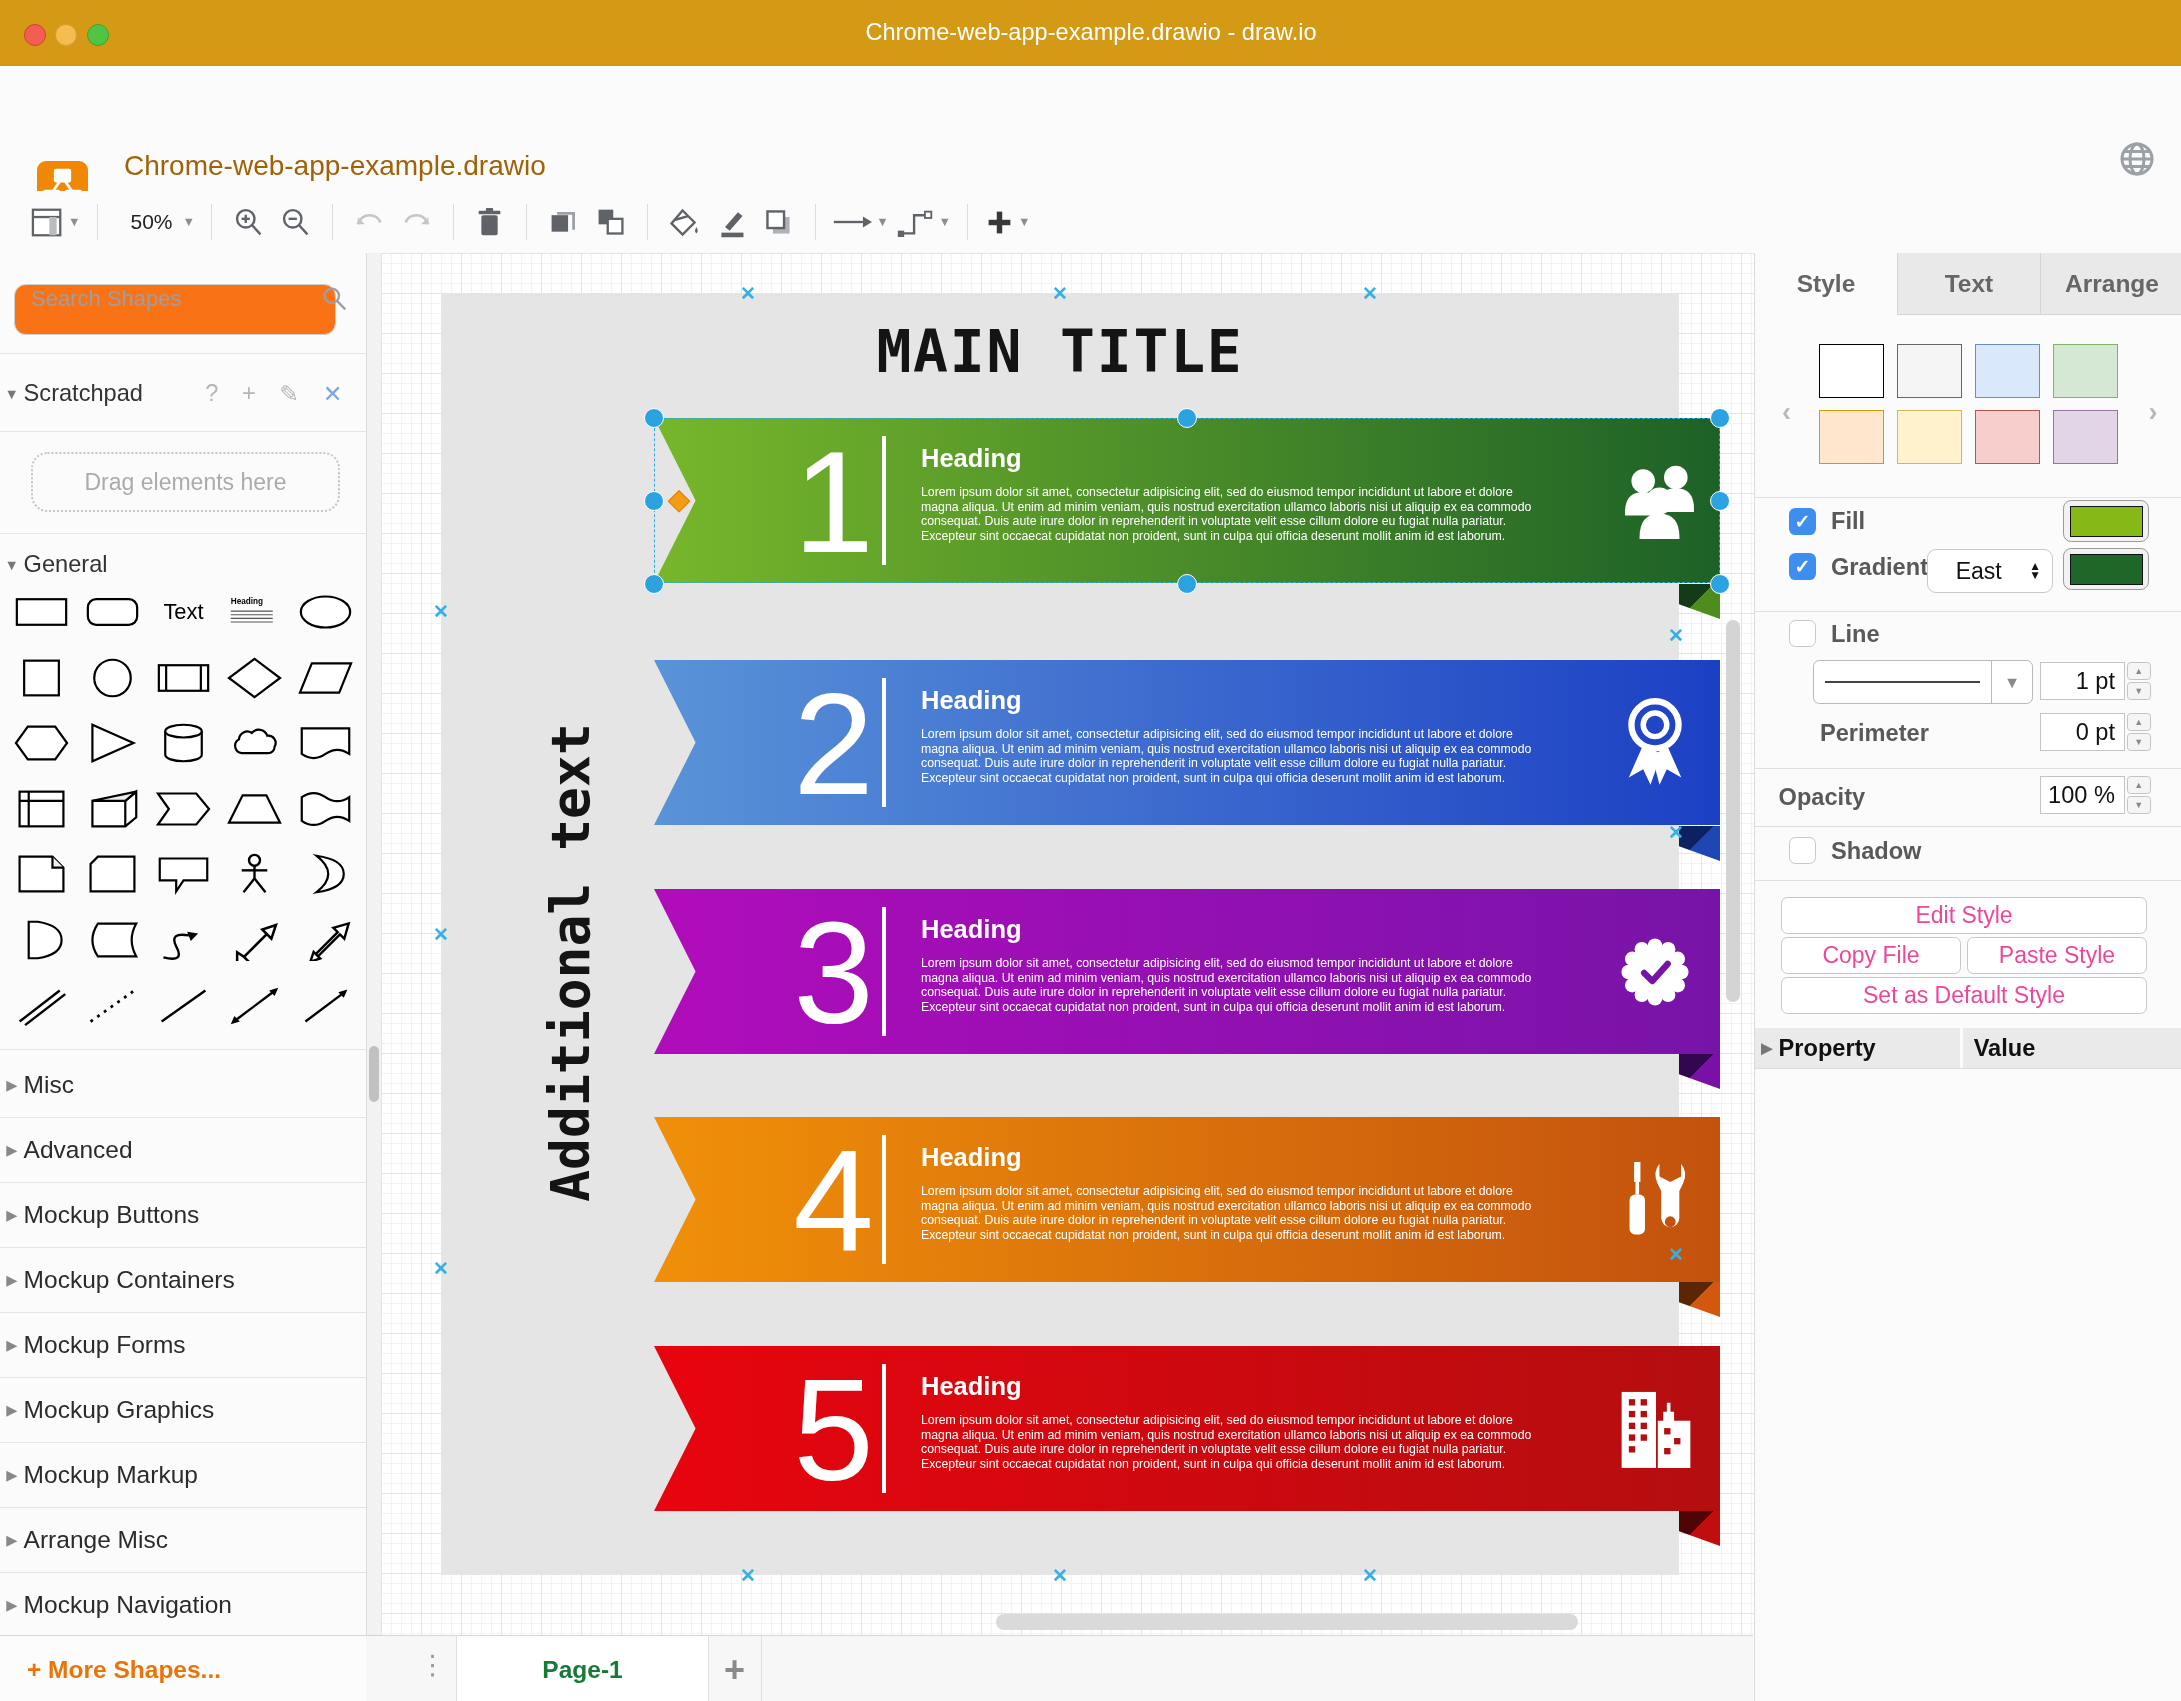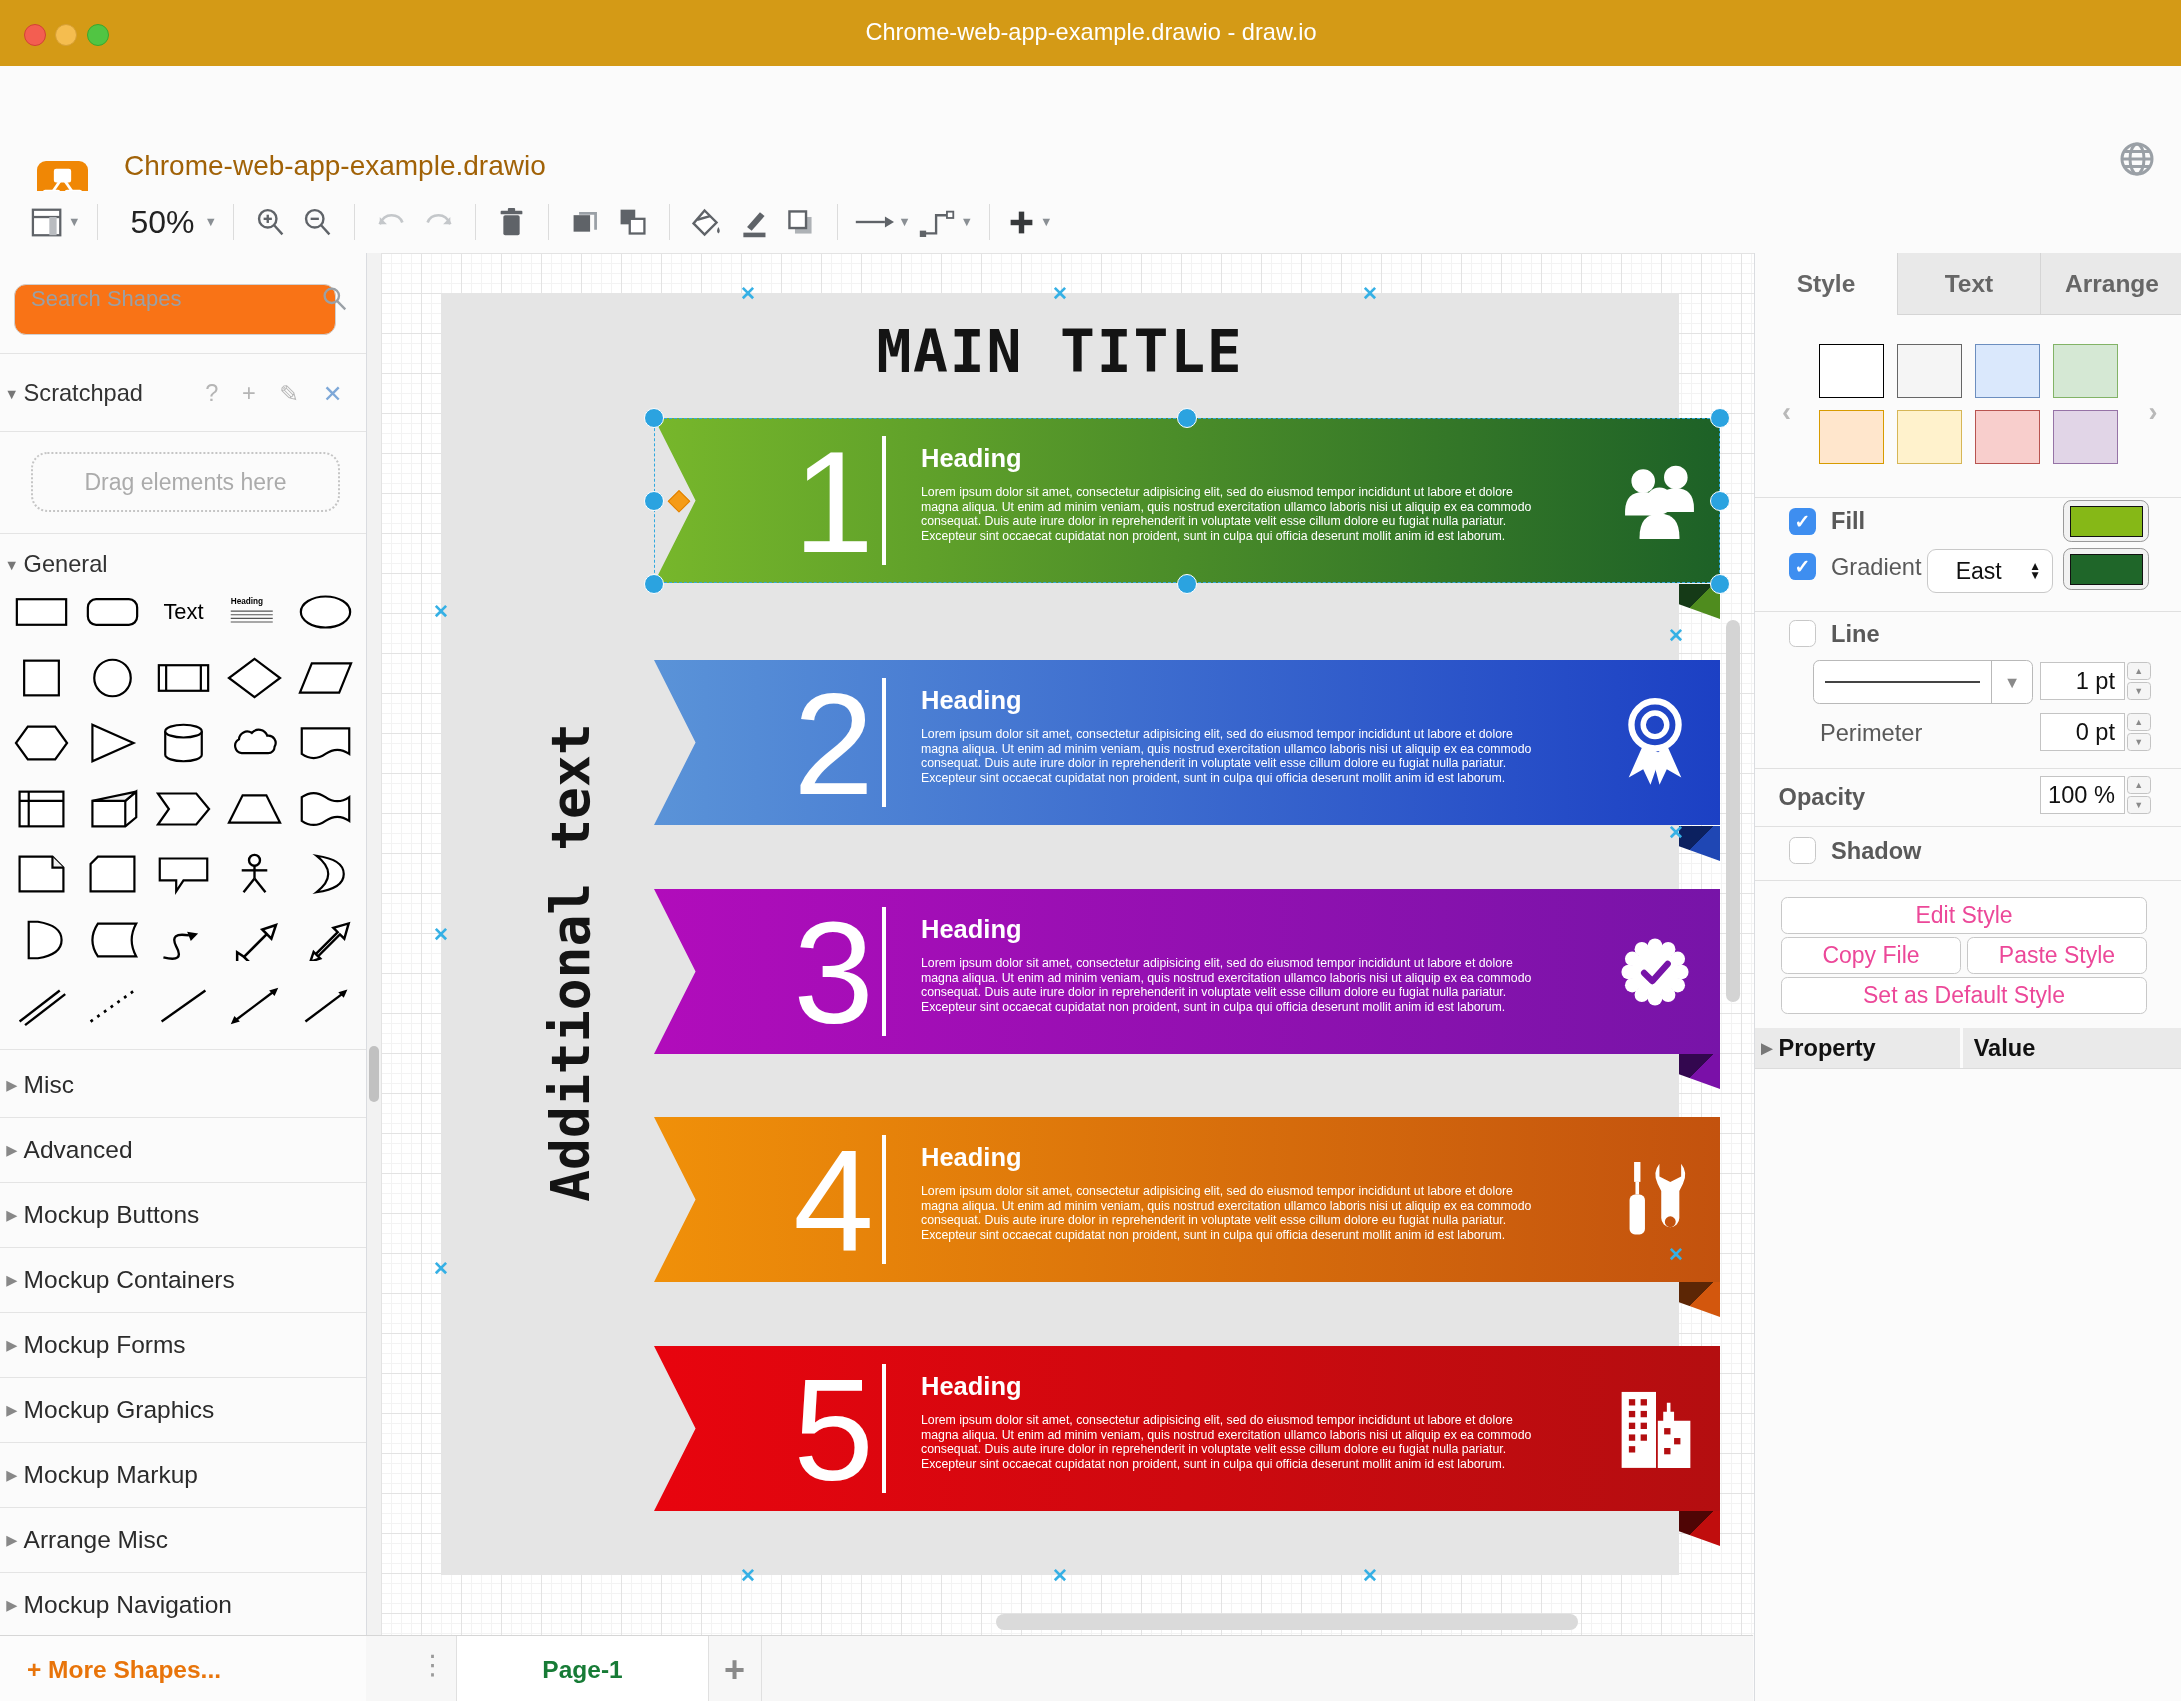--- a/index.html
+++ b/index.html
@@ -18,21 +18,21 @@
   #doc-title{position:absolute;left:124px;top:84px;font-size:28px;color:#a16207;}
   #menus{position:absolute;left:125px;top:138px;display:flex;gap:35px;font-size:22px;color:#222;}
   #globe{position:absolute;left:2117px;top:73px;color:#9AA0A6;}
 
   
   #toolbar{left:0;top:191px;width:2182px;height:62px;background:#FBFBFB;border-bottom:0.9px solid #DADCE0;
            display:flex;align-items:center;}
   .tb-sep{width:0.9px;height:36px;background:#DCDCDC;margin:0 12.7px;}
   .tb-item{display:flex;align-items:center;justify-content:center;min-width:40px;height:44px;margin:0 3.6px;color:#5F6368;}
   .caret{font-size:12.7px;color:#8A8F94;margin-left:4.5px;}
-  #zoom-level{font-size:32px;color:#222;margin:0 5.5px 0 16.4px;}
+  #zoom-level{font-size:21px;color:#222;margin:0 5.5px 0 16.4px;}
   .tb-right{position:absolute;right:22px;top:198px;display:flex;gap:20px;align-items:center;color:#5F6368;}
 
   
   #sidebar{left:0;top:253px;width:366px;height:1382px;background:#FBFBFB;border-right:0.9px solid #DADCE0;overflow:hidden;}
   #search-box{position:absolute;left:13.6px;top:31px;width:320px;height:49px;border:0.9px solid #D0D0D0;border-radius:12px;background:#f97316;display:flex;align-items:flex-start;}
   #search-box input{border:0;outline:none;flex:1;margin-left:14.5px;font-size:22px;color:#444;font-family:"Liberation Sans",sans-serif;background:transparent;}
   #search-box input::placeholder{color:#9AA0A6;}
   .side-div{position:absolute;left:0;width:366px;height:0.9px;background:#E4E4E4;}
   .sec-head{position:absolute;left:0;width:366px;display:flex;align-items:center;font-size:23.6px;color:#333;}
   .tri{font-size:14.5px;color:#777;width:23.6px;text-align:center;}
@@ -87,21 +87,21 @@
   .fp-tab:first-child{border-left:none;}
   .fp-tab.active{background:#FBFBFB;border-bottom:none;}
   .fp-div{position:absolute;left:0;width:428px;height:0.9px;background:#E0E0E0;}
   #swatches{position:absolute;left:64px;top:91px;width:300px;display:grid;grid-template-columns:repeat(4,1fr);gap:11.8px;}
   .swatch{width:65px;height:54px;box-sizing:border-box;border:1.8px solid #000;}
   .sw-chev{position:absolute;top:144px;font-size:27px;color:#B9B9B9;font-weight:bold;}
   .cb{position:absolute;width:27px;height:27px;border-radius:6.4px;box-sizing:border-box;}
   .cb.on{background:#3E8EF0;color:#FFF;font-size:19px;font-weight:bold;text-align:center;line-height:27px;}
   .cb.off{background:#FFF;border:1.8px solid #C8C8C8;}
   .fp-label{position:absolute;font-size:23.6px;color:#595959;font-weight:bold;}
-  .fp-label.normal{font-weight:normal;}
+  .fp-label.normal{font-weight:bold;}
   .color-btn{position:absolute;width:84px;height:40px;border:0.9px solid #9a9a9a;border-radius:8.2px;background:#F2F2F2;
              display:flex;align-items:center;justify-content:center;}
   .color-btn .inner{width:71px;height:29px;border:0.9px solid #111;}
   #grad-dd{position:absolute;left:172px;top:296px;width:124px;height:42px;border:0.9px solid #C9C9C9;border-radius:9px;background:#FFF;
            display:flex;align-items:center;}
   #grad-dd .txt{flex:1;text-align:center;font-size:23px;color:#111;}
   .updown{display:flex;flex-direction:column;line-height:9px;font-size:11.8px;color:#111;margin-right:11px;}
   #line-dd{position:absolute;left:58px;top:407px;width:218px;height:42px;border:0.9px solid #B9B9B9;border-radius:6.4px;background:#FFF;display:flex;}
   #line-dd .seg{flex:1;display:flex;align-items:center;}
   #line-dd .seg div{width:155px;height:1.8px;background:#444;margin-left:11px;}

